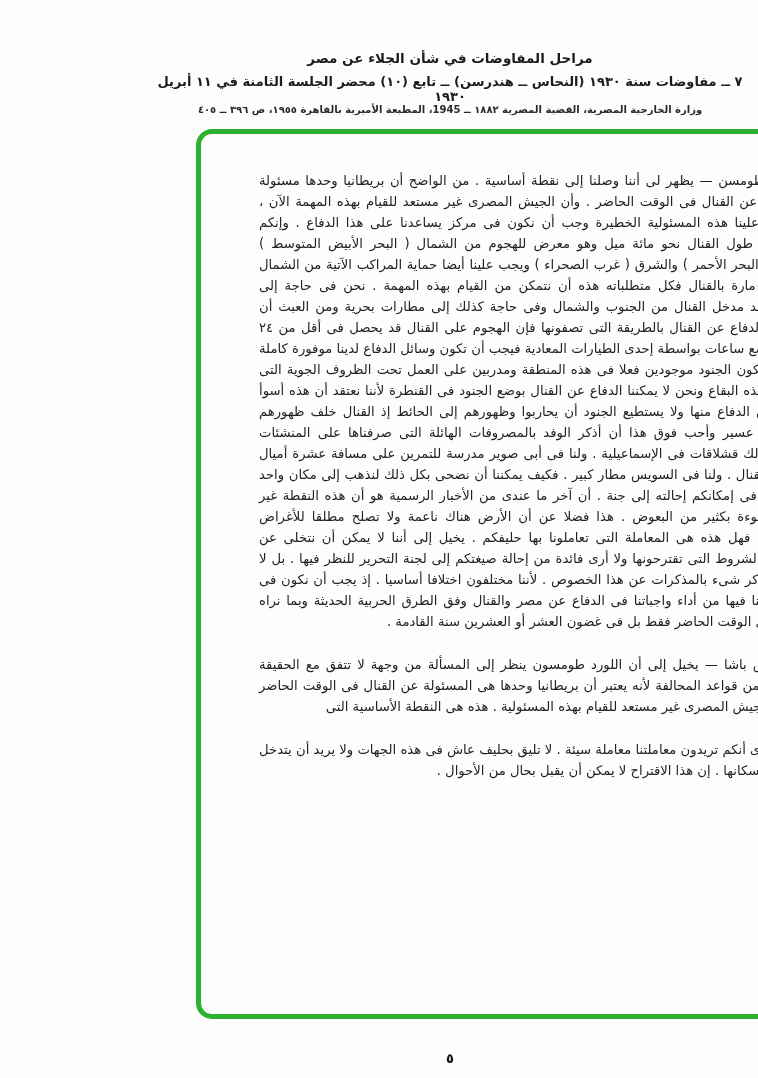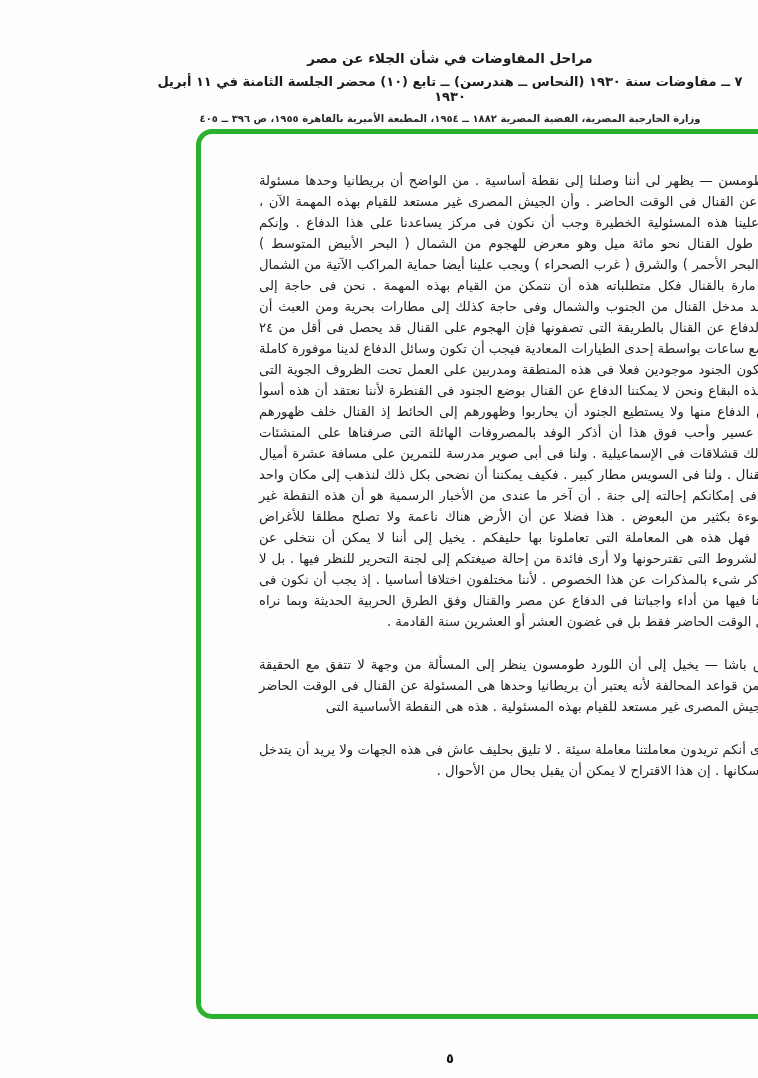--- a/index.html
+++ b/index.html
@@ -23,21 +23,20 @@
   }
   .header .title {
     font-size: 13.5px;
     font-weight: bold;
     letter-spacing: .5px;
     margin-bottom: 8px;
   }
   .header .subtitle {
     font-size: 13px;
     font-weight: bold;
-    margin-bottom: 9px;
   }
   .header .citation {
     font-size: 10px;
     font-weight: bold;
     color: #2a2a2a;
   }
   .content-frame {
     position: absolute;
     left: 54px;
     top: 129px;
@@ -74,21 +73,21 @@
   }
 </style>
 </head>
 <body>
 
 <div class="page">
 
   <div class="header">
     <div class="title">مراحل المفاوضات في شأن الجلاء عن مصر</div>
     <div class="subtitle">٧ ــ مفاوضات سنة ١٩٣٠ (النحاس ــ هندرسن) ــ تابع (١٠) محضر الجلسة الثامنة في ١١ أبريل ١٩٣٠</div>
-    <div class="citation">وزارة الخارجية المصرية، القضية المصرية ١٨٨٢ ــ ١٩٥٤، المطبعة الأميرية بالقاهرة ١٩٥٥، ص ٣٩٦ ــ ٤٠٥</div>
+    <div class="citation">وزارة الخارجية المصرية، القضية المصرية ١٨٨٢ ــ 1945، المطبعة الأميرية بالقاهرة ١٩٥٥، ص ٣٩٦ ــ ٤٠٥</div>
   </div>
 
   <div class="content-frame">
     <div class="body-text">
       <p class="indent">لورد طومسن — يظهر لى أننا وصلنا إلى نقطة أساسية . من الواضح أن بريطانيا وحدها مسئولة عن الدفاع عن القنال فى الوقت الحاضر . وأن الجيش المصرى غير مستعد للقيام بهذه المهمة الآن ، فإذا كانت علينا هذه المسئولية الخطيرة وجب أن نكون فى مركز يساعدنا على هذا الدفاع . وإنكم تعلمون أن طول القنال نحو مائة ميل وهو معرض للهجوم من الشمال ( البحر الأبيض المتوسط ) والجنوب ( البحر الأحمر ) والشرق ( غرب الصحراء ) ويجب علينا أيضا حماية المراكب الآتية من الشمال أو الجنوب مارة بالقنال فكل متطلباته هذه أن نتمكن من القيام بهذه المهمة . نحن فى حاجة إلى مطارات عند مدخل القنال من الجنوب والشمال وفى حاجة كذلك إلى مطارات بحرية ومن العبث أن نتكلم فى الدفاع عن القنال بالطريقة التى تصفونها فإن الهجوم على القنال قد يحصل فى أقل من ٢٤ ساعة أو بضع ساعات بواسطة إحدى الطيارات المعادية فيجب أن تكون وسائل الدفاع لدينا موفورة كاملة ويجب أن يكون الجنود موجودين فعلا فى هذه المنطقة ومدربين على العمل تحت الظروف الجوية التى تسود فى هذه البقاع ونحن لا يمكننا الدفاع عن القنال بوضع الجنود فى القنطرة لأننا نعتقد أن هذه أسوأ نقطة يمكن الدفاع منها ولا يستطيع الجنود أن يحاربوا وظهورهم إلى الحائط إذ القنال خلف ظهورهم فالانسحاب عسير وأحب فوق هذا أن أذكر الوفد بالمصروفات الهائلة التى صرفناها على المنشئات الحالية فهنالك قشلاقات فى الإسماعيلية . ولنا فى أبى صوير مدرسة للتمرين على مسافة عشرة أميال من ضفة القنال . ولنا فى السويس مطار كبير . فكيف يمكننا أن نضحى بكل ذلك لنذهب إلى مكان واحد تقولون أن فى إمكانكم إحالته إلى جنة . أن آخر ما عندى من الأخبار الرسمية هو أن هذه النقطة غير صحية وموبوءة بكثير من البعوض . هذا فضلا عن أن الأرض هناك ناعمة ولا تصلح مطلقا للأغراض العسكرية . فهل هذه هى المعاملة التى تعاملونا بها حليفكم . يخيل إلى أننا لا يمكن أن نتخلى عن مسئوليتنا بالشروط التى تقترحونها ولا أرى فائدة من إحالة صيغتكم إلى لجنة التحرير للنظر فيها . بل لا فائدة من ذكر شىء بالمذكرات عن هذا الخصوص . لأننا مختلفون اختلافا أساسيا . إذ يجب أن نكون فى أماكن تمكننا فيها من أداء واجباتنا فى الدفاع عن مصر والقنال وفق الطرق الحربية الحديثة وبما نراه ملائما لا فى الوقت الحاضر فقط بل فى غضون العشر أو العشرين سنة القادمة .</p>
       <p class="indent">النحاس باشا — يخيل إلى أن اللورد طومسون ينظر إلى المسألة من وجهة لا تتفق مع الحقيقة المستفادة من قواعد المحالفة لأنه يعتبر أن بريطانيا وحدها هى المسئولة عن القنال فى الوقت الحاضر بحجة أن الجيش المصرى غير مستعد للقيام بهذه المسئولية . هذه هى النقطة الأساسية التى</p>
       <p class="indent">إنى أرى أنكم تريدون معاملتنا معاملة سيئة . لا تليق بحليف عاش فى هذه الجهات ولا يريد أن يتدخل فى شؤون سكانها . إن هذا الاقتراح لا يمكن أن يقبل بحال من الأحوال .</p>
     </div>
   </div>
 

